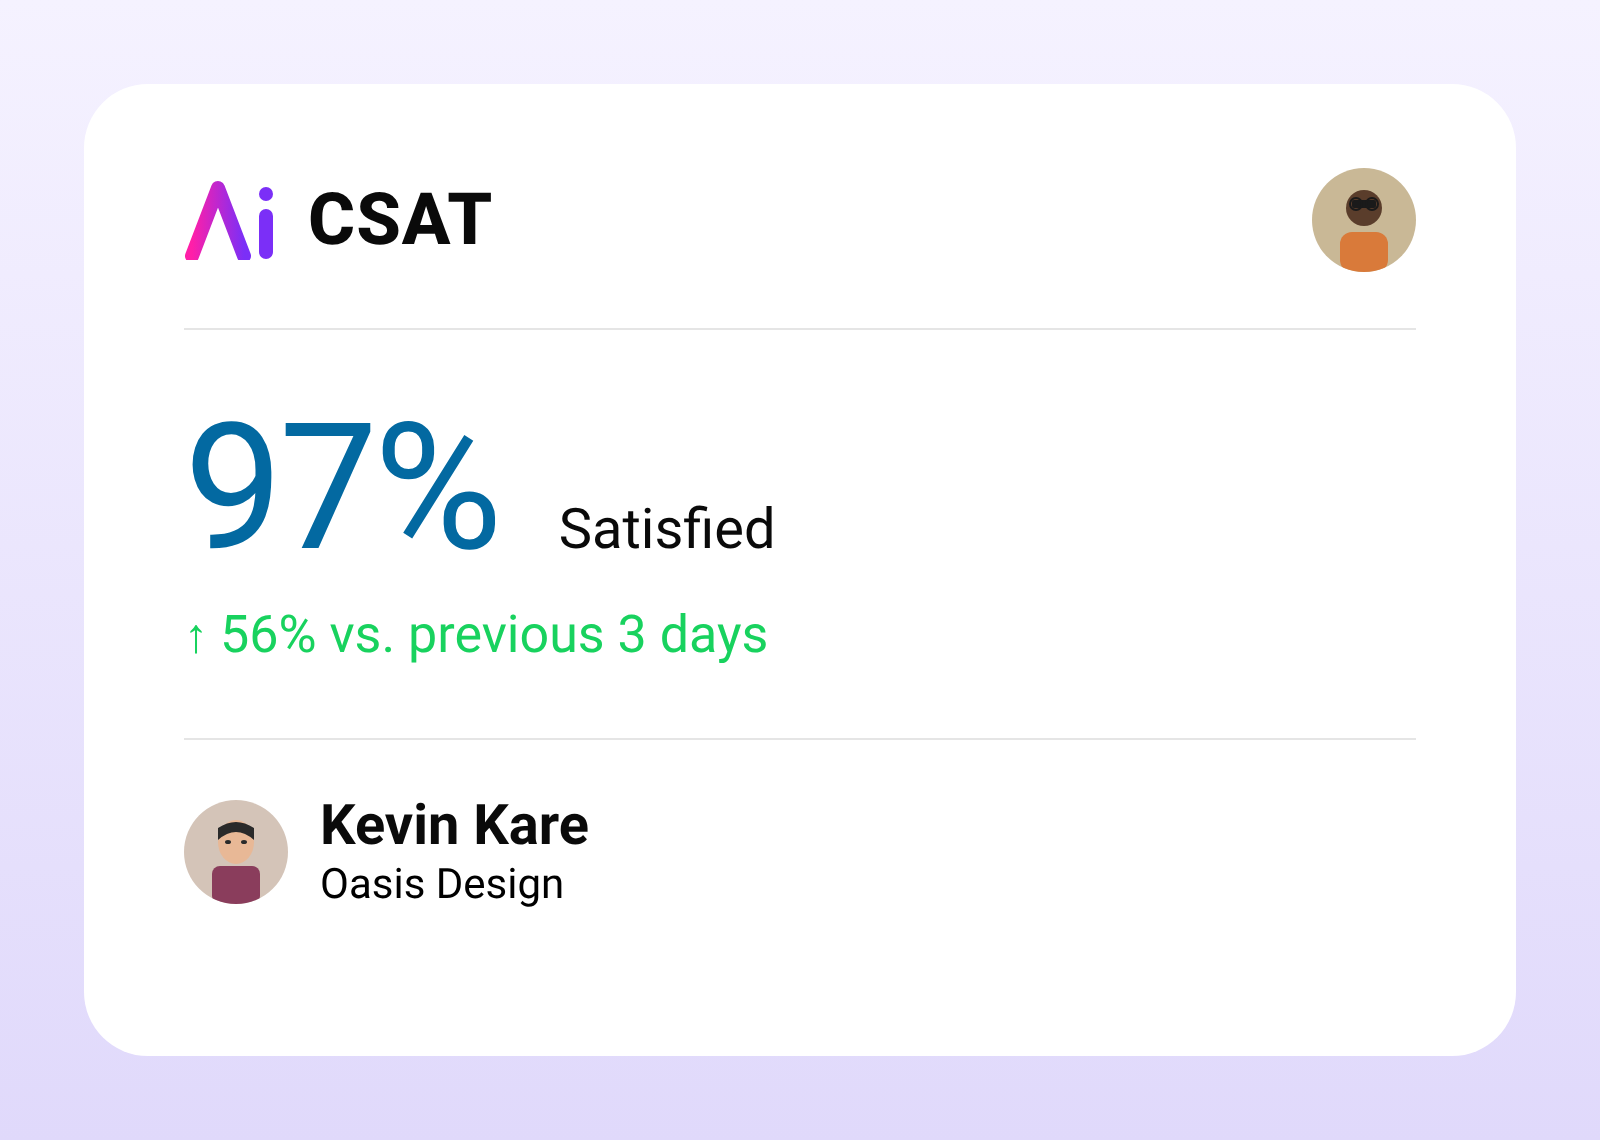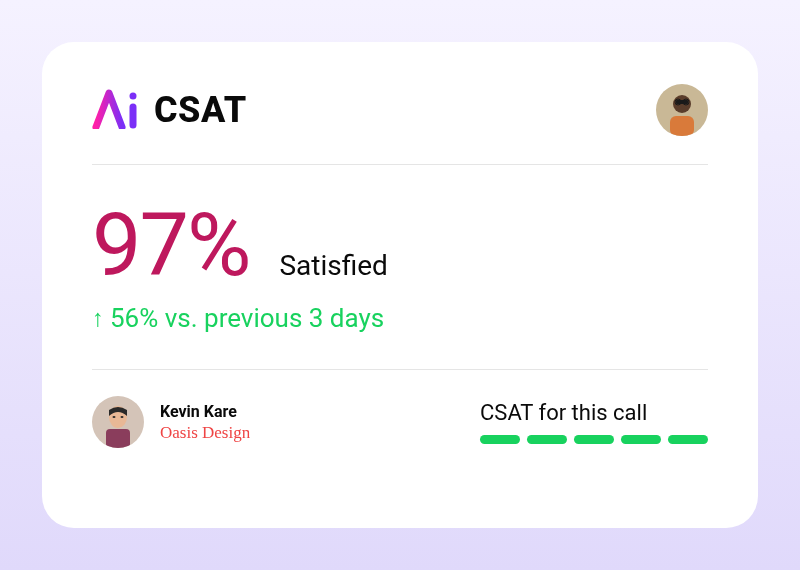--- a/index.html
+++ b/index.html
@@ -26,21 +26,21 @@
       display: flex;
       flex-direction: column;
     }
     .card-header {
       display: flex;
       align-items: center;
       justify-content: space-between;
     }
     .brand {
       display: flex;
-      align-items: flex-start;
+      align-items: center;
       gap: 14px;
     }
     .brand-logo {
       width: 48px;
       height: 40px;
     }
     .brand-title {
       font-size: 36px;
       font-weight: 800;
       color: #0a0a0a;
@@ -60,21 +60,21 @@
       margin-bottom: 36px;
     }
     .score-row {
       display: flex;
       align-items: baseline;
       gap: 30px;
     }
     .score-value {
       font-size: 88px;
       font-weight: 400;
-      color: #be185d;
+      color: #0369a1;
       line-height: 1;
       letter-spacing: -2px;
     }
     .score-label {
       font-size: 28px;
       font-weight: 400;
       color: #0a0a0a;
       text-align: center;
     }
     .delta-row {
@@ -112,29 +112,28 @@
       border-radius: 50%;
       overflow: hidden;
       flex-shrink: 0;
     }
     .caller-info {
       display: flex;
       flex-direction: column;
       gap: 2px;
     }
     .caller-name {
-      font-size: 16px;
+      font-size: 28px;
       font-weight: 700;
       color: #0a0a0a;
     }
     .caller-company {
-      font-size: 17px;
-      font-weight: 400;
-      color: #ef4444;
-      font-family: Liberation Serif, serif;
+      font-size: 21px;
+      font-weight: 400;
+      color: #000000;
     }
     .call-csat {
       display: flex;
       flex-direction: column;
       align-items: flex-start;
       gap: 10px;
     }
     .call-csat-label {
       font-size: 22px;
       font-weight: 400;
@@ -208,25 +207,15 @@
           <ellipse cx="22" cy="21" rx="1.5" ry="1" fill="#2a2a2a"></ellipse>
           <ellipse cx="30" cy="21" rx="1.5" ry="1" fill="#2a2a2a"></ellipse>
         </svg>
       </div>
       <div class="caller-info">
         <div class="caller-name">Kevin Kare</div>
         <div class="caller-company">Oasis Design</div>
       </div>
     </div>
 
-    <div class="call-csat">
-      <div class="call-csat-label">CSAT for this call</div>
-      <div class="rating-bars">
-        <div class="rating-bar"></div>
-        <div class="rating-bar"></div>
-        <div class="rating-bar"></div>
-        <div class="rating-bar"></div>
-        <div class="rating-bar"></div>
-      </div>
-    </div>
   </div>
 
 </div>
 
 </body></html>

